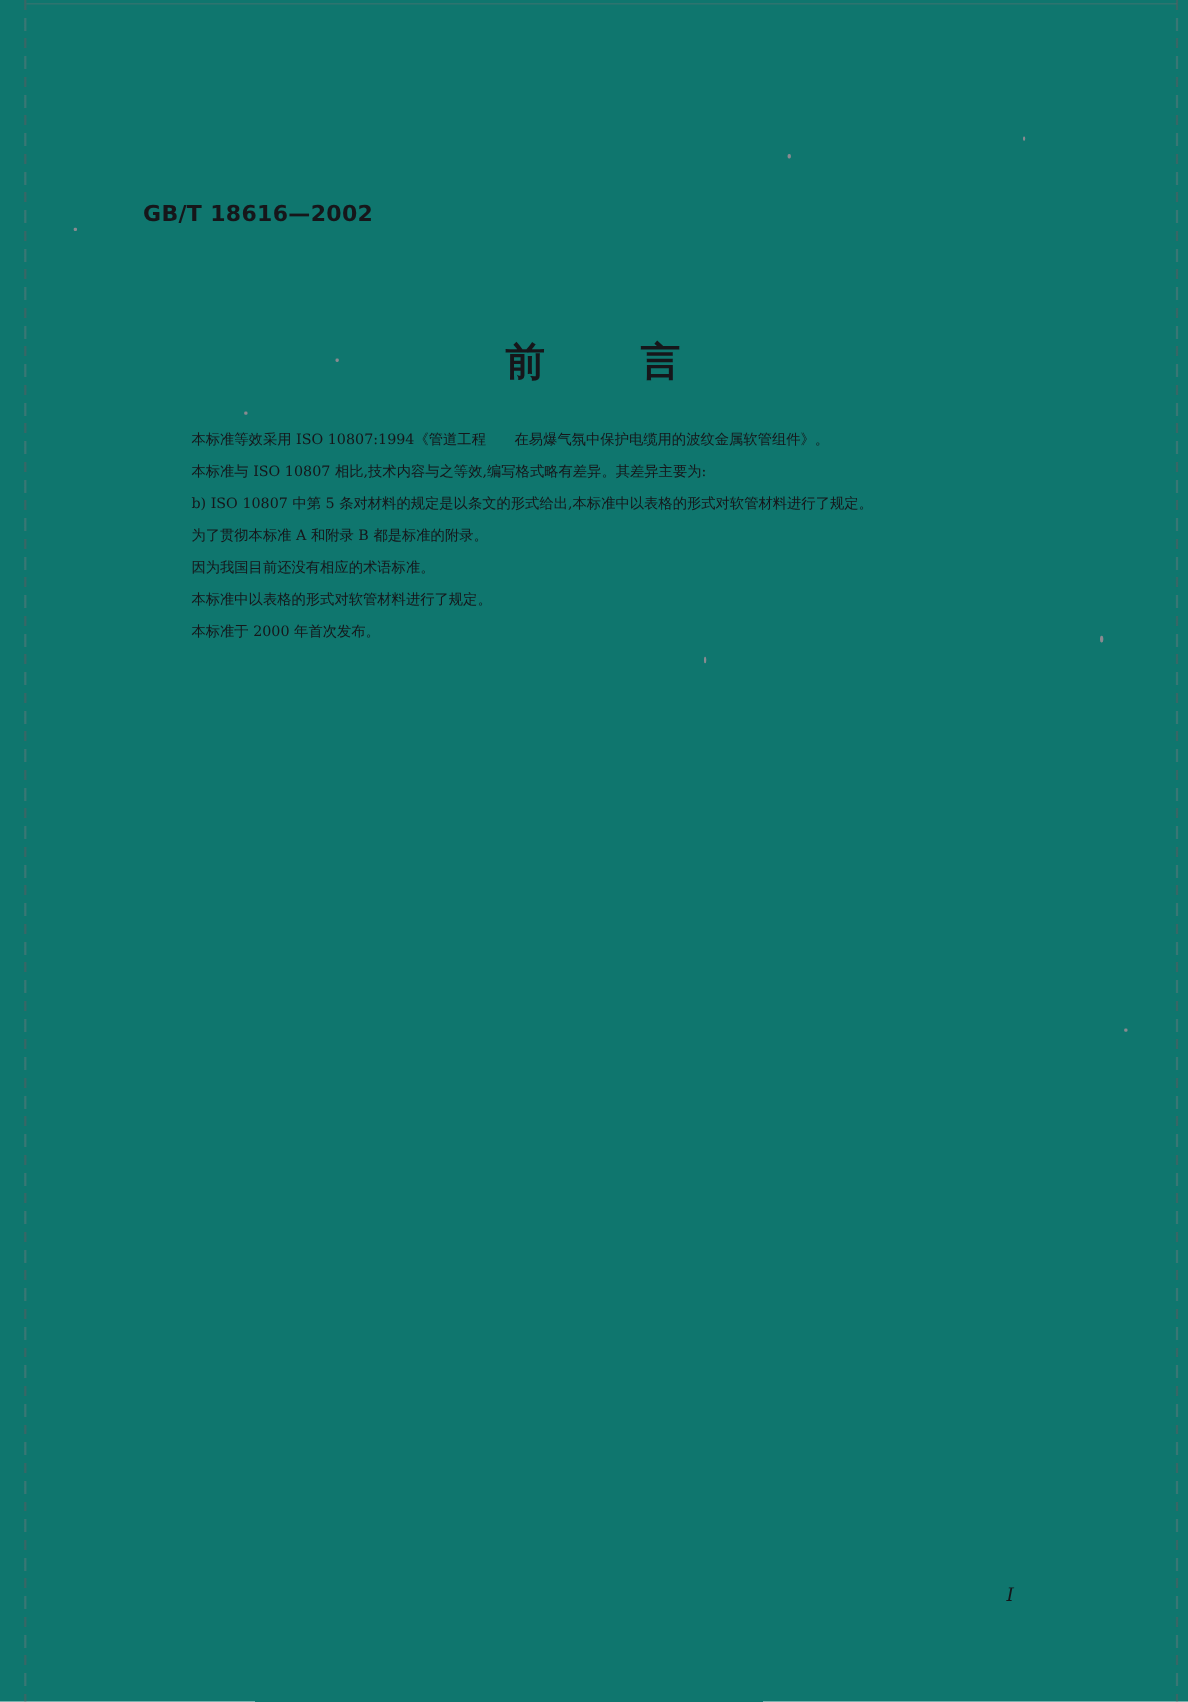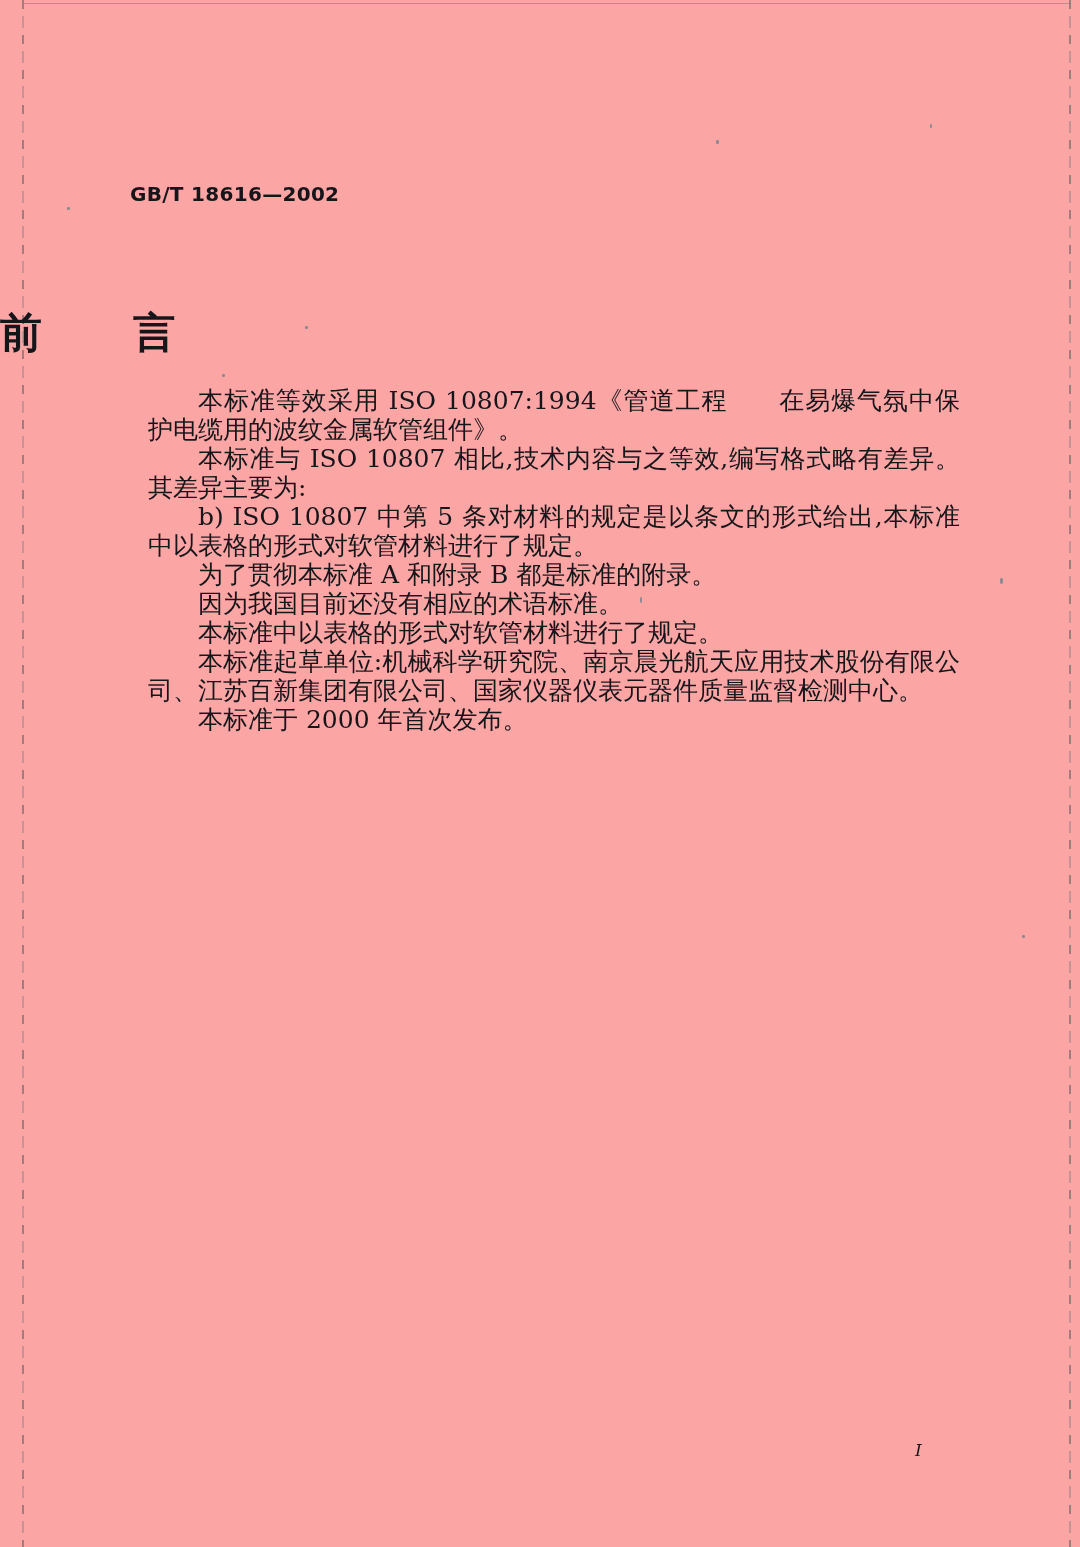--- a/index.html
+++ b/index.html
@@ -4,21 +4,21 @@
 <style>
   html, body {
     margin: 0;
     padding: 0;
     background: #ffffff;
   }
   .page {
     position: relative;
     width: 1080px;
     height: 1547px;
-    background: #fca5a5;
+    background: #0f766e;
     overflow: hidden;
     font-family: "DejaVu Serif", "Liberation Serif", serif;
     color: #16161a;
   }
 
   
   .scan-edge {
     position: absolute;
     top: 0;
     width: 2px;
@@ -64,35 +64,35 @@
     white-space: nowrap;
     font-family: "DejaVu Sans", "Liberation Sans", sans-serif;
   }
 
   
   .doc-title {
     position: absolute;
     left: 0;
     top: 305px;
     width: 1080px;
-    text-align: left;
-    font-size: 42px;
+    text-align: center;
+    font-size: 36px;
     font-weight: 700;
     letter-spacing: 2px;
     font-family: "DejaVu Serif", "Liberation Serif", serif;
   }
   .doc-title .gap { display: inline-block; width: 56px; }
 
   
   .body-block {
     position: absolute;
     left: 148px;
     top: 386px;
     width: 812px;
-    font-size: 25px;
+    font-size: 13px;
     line-height: 29px;
   }
   .para {
     margin: 0;
     text-indent: 2em;
     text-align: justify;
     text-justify: inter-character;
   }
 
   
@@ -131,19 +131,18 @@
     <span>言</span>
   </div>
 
   <div class="body-block">
     <p class="para">本标准等效采用 ISO 10807:1994《管道工程　　在易爆气氛中保护电缆用的波纹金属软管组件》。</p>
     <p class="para">本标准与 ISO 10807 相比,技术内容与之等效,编写格式略有差异。其差异主要为:</p>
     <p class="para">b) ISO 10807 中第 5 条对材料的规定是以条文的形式给出,本标准中以表格的形式对软管材料进行了规定。</p>
     <p class="para">为了贯彻本标准 A 和附录 B 都是标准的附录。</p>
     <p class="para">因为我国目前还没有相应的术语标准。</p>
     <p class="para">本标准中以表格的形式对软管材料进行了规定。</p>
-    <p class="para">本标准起草单位:机械科学研究院、南京晨光航天应用技术股份有限公司、江苏百新集团有限公司、国家仪器仪表元器件质量监督检测中心。</p>
     <p class="para">本标准于 2000 年首次发布。</p>
   </div>
 
   <div class="page-number">I</div>
 
 </div>
 
 </body></html>

